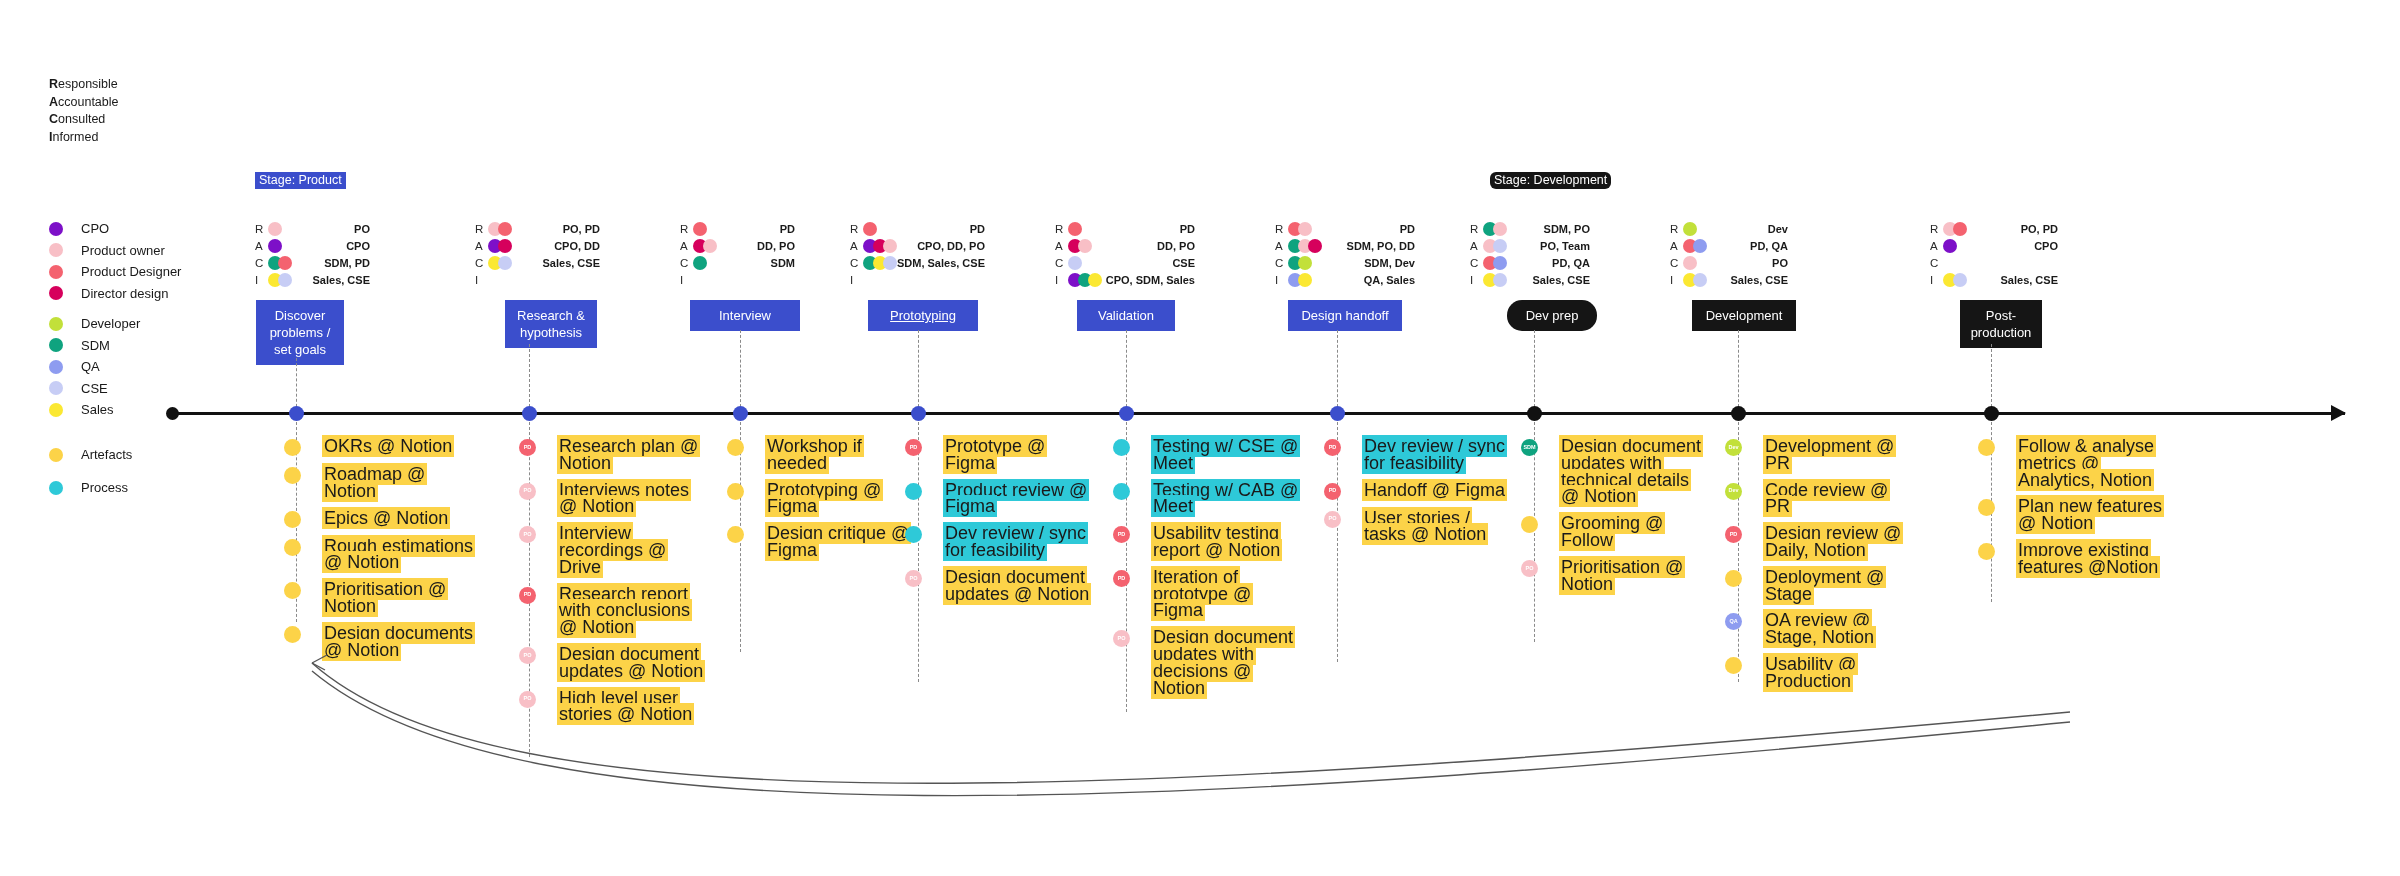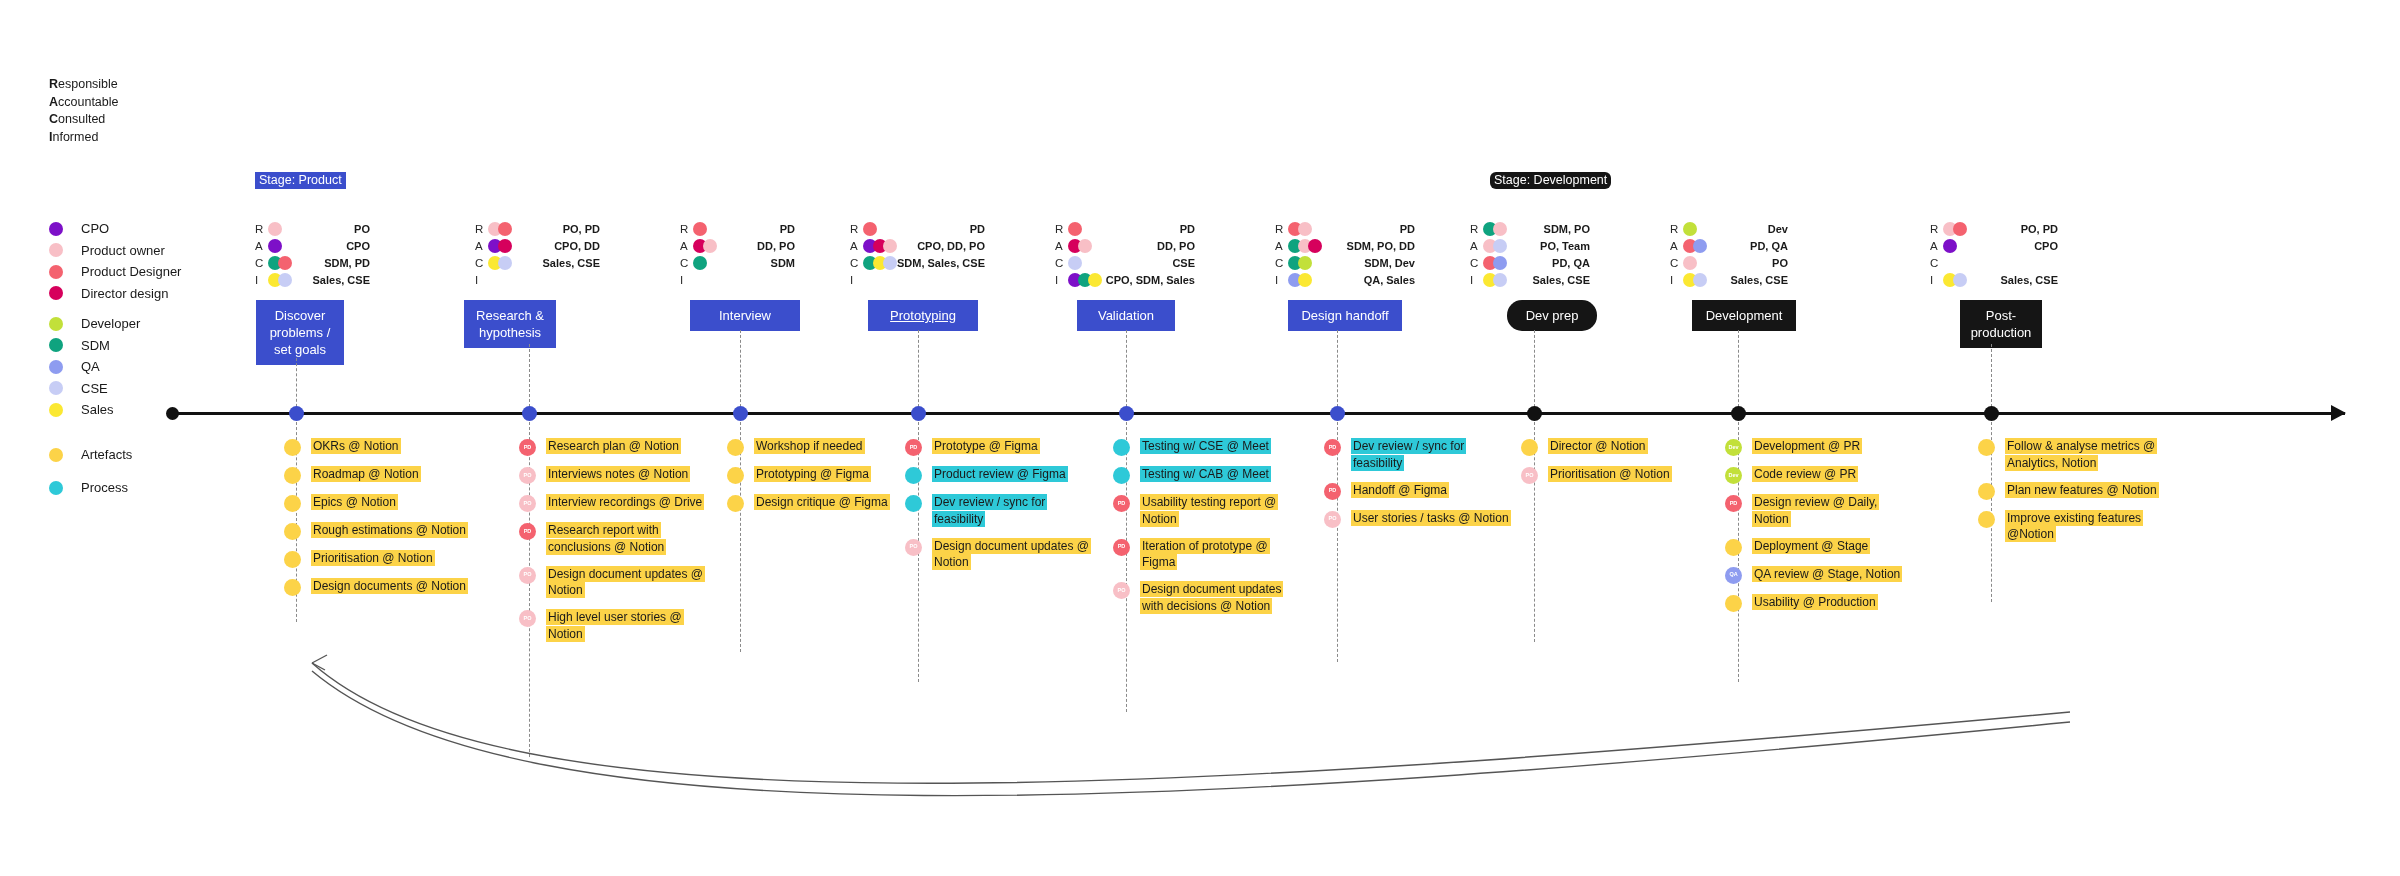--- a/index.html
+++ b/index.html
@@ -68,21 +68,21 @@
 
   
   .items{position:absolute;}
   .item{position:relative;display:flex;align-items:flex-start;margin-bottom:10px;}
   .item-dot{
     width:17px;height:17px;border-radius:50%;flex:none;margin-top:1px;
     display:flex;align-items:center;justify-content:center;
     font-size:5.5px;font-weight:bold;color:#ffffff;line-height:1;
   }
   .item-text{
-    margin-left:10px;font-size:12px;line-height:16.8px;color:#1a1a1a;
+    margin-left:21px;font-size:18px;line-height:16.8px;color:#1a1a1a;
   }
   .item-text span{
     background:#fcd348;box-decoration-break:clone;-webkit-box-decoration-break:clone;
     padding:1px 2px;
   }
   .item.proc .item-text span{background:#2ec9d8;}
 
   
   .curves{position:absolute;left:0;top:0;pointer-events:none;}
 </style>
@@ -248,21 +248,21 @@
               <i style="background: rgb(199, 205, 245); left: 10px; z-index: 11;"></i>
             </span>
             <span class="raci-names">Sales, CSE</span>
           </div>
           <div class="raci-line">
             <span class="raci-k">I</span>
             <span class="raci-dots" style="width: 0px;"></span>
             <span class="raci-names"></span>
           </div>
         </div>
-        <div class="stage-box blue" style="left: 464px; top: 300px; width: 92px; min-height: 44px;">Research &amp; hypothesis</div>
+        <div class="stage-box blue" style="left: 505px; top: 300px; width: 92px; min-height: 44px;">Research &amp; hypothesis</div>
         <div class="stage-stem" style="left: 529px; top: 344px; height: 68px;"></div>
         <div class="node blue" style="left: 522px; top: 406px;"></div>
         <div class="stage-tail" style="left: 529px; top: 422px; height: 335px;"></div>
         <div class="items" style="left: 519px; top: 438px; width: 190px;">
           <div class="item">
             <span class="item-dot" style="background: rgb(244, 98, 111);">PD</span>
             <span class="item-text"><span>Research plan @ Notion</span></span>
           </div>
           <div class="item">
             <span class="item-dot" style="background: rgb(248, 191, 198);">PO</span>
@@ -541,22 +541,26 @@
             </span>
             <span class="raci-names">Sales, CSE</span>
           </div>
         </div>
         <div class="stage-box dark" style="left: 1507px; top: 300px; width: 90px; min-height: 30px; border-radius: 15px;">Dev prep</div>
         <div class="stage-stem" style="left: 1534px; top: 330px; height: 82px;"></div>
         <div class="node dark" style="left: 1527px; top: 406px;"></div>
         <div class="stage-tail" style="left: 1534px; top: 422px; height: 220px;"></div>
         <div class="items" style="left: 1521px; top: 438px; width: 190px;">
           <div class="item">
-            <span class="item-dot" style="background: rgb(252, 211, 72);"></span>
-            <span class="item-text"><span>Director @ Notion</span></span>
+            <span class="item-dot" style="background: rgb(15, 163, 127);">SDM</span>
+            <span class="item-text"><span>Design document updates with technical details @ Notion</span></span>
+          </div>
+          <div class="item">
+            <span class="item-dot" style="background: rgb(252, 211, 72);"></span>
+            <span class="item-text"><span>Grooming @ Follow</span></span>
           </div>
           <div class="item">
             <span class="item-dot" style="background: rgb(248, 191, 198);">PO</span>
             <span class="item-text"><span>Prioritisation @ Notion</span></span>
           </div>
         </div>
       </div>
       <div class="stage">
         <div class="raci-table" style="left: 1670px; top: 220px; width: 118px;">
           <div class="raci-line">

